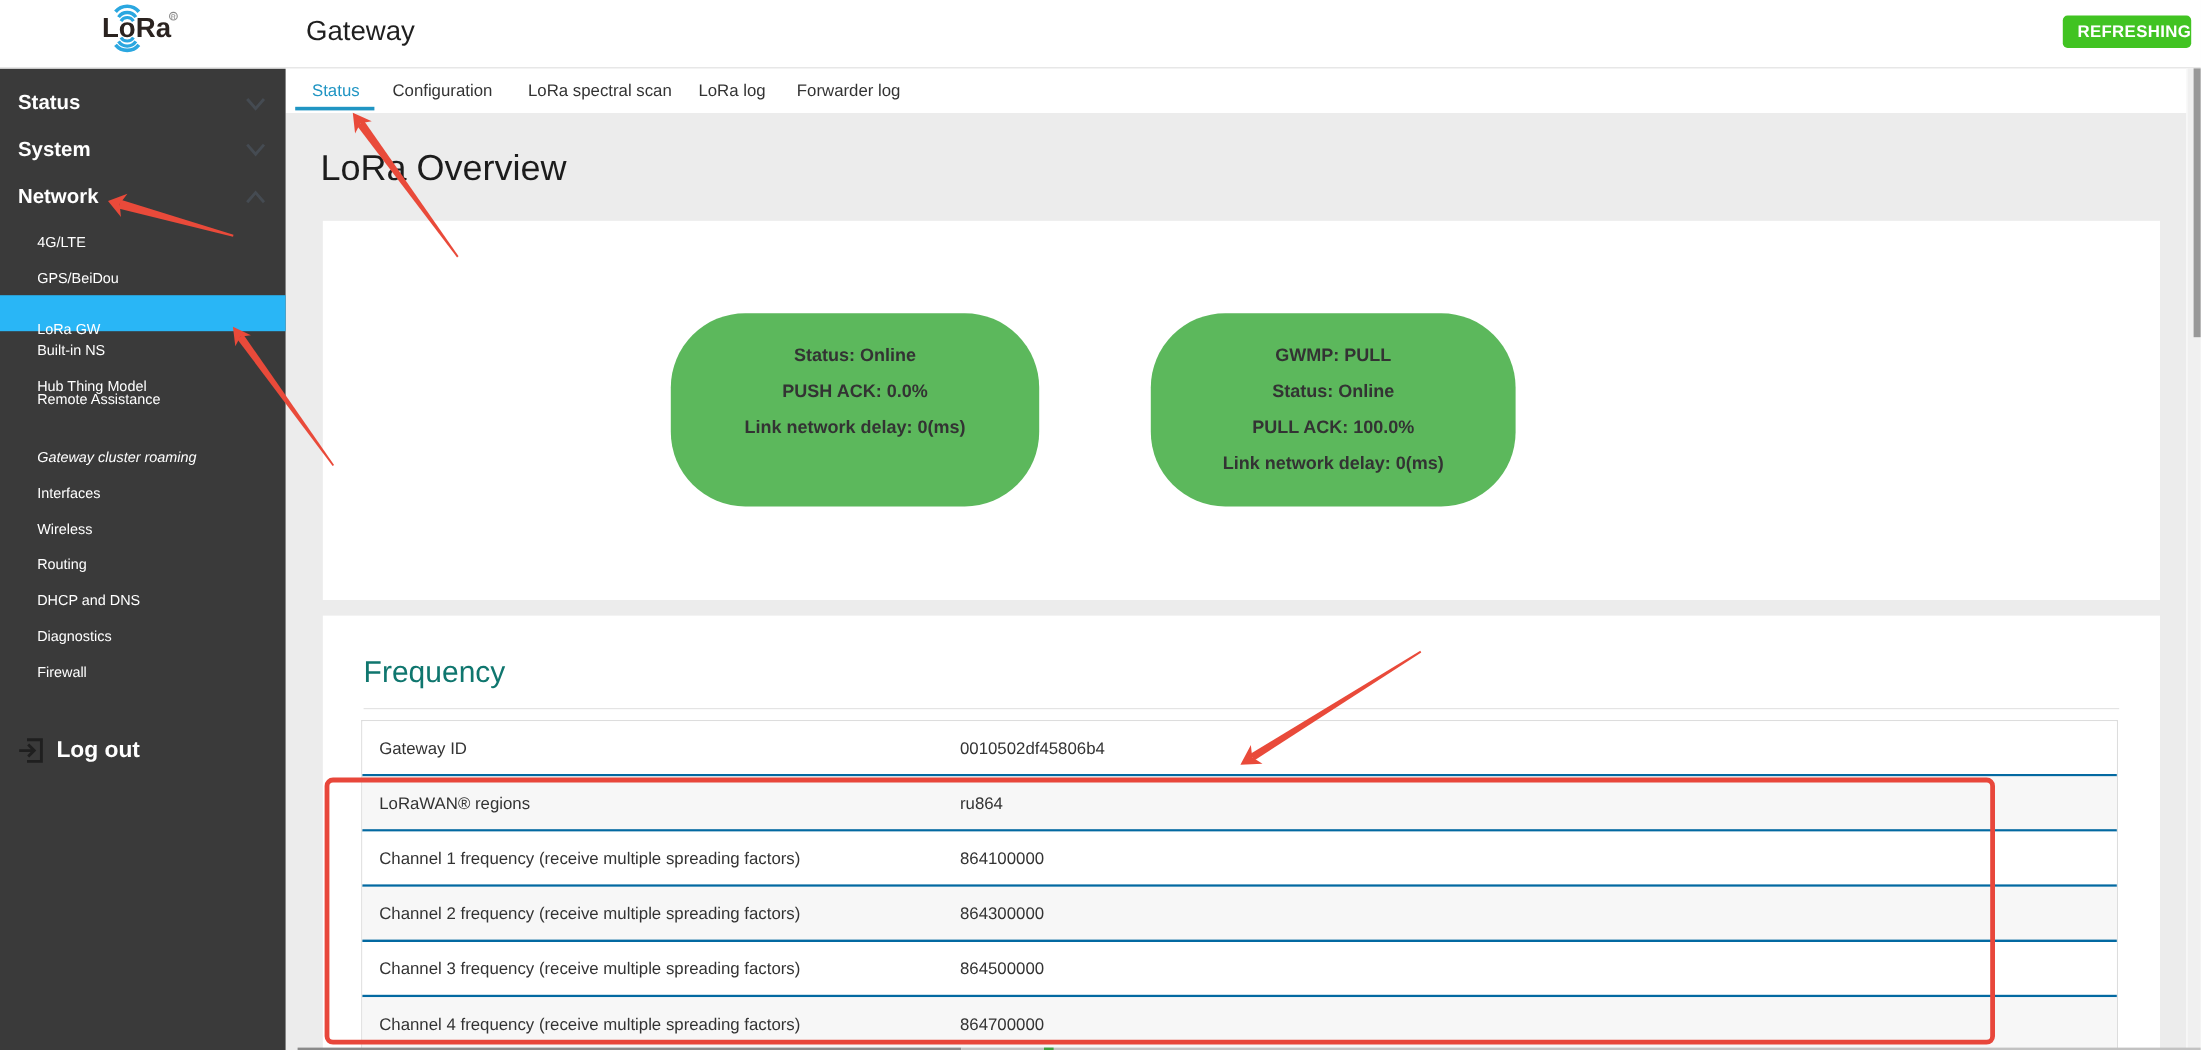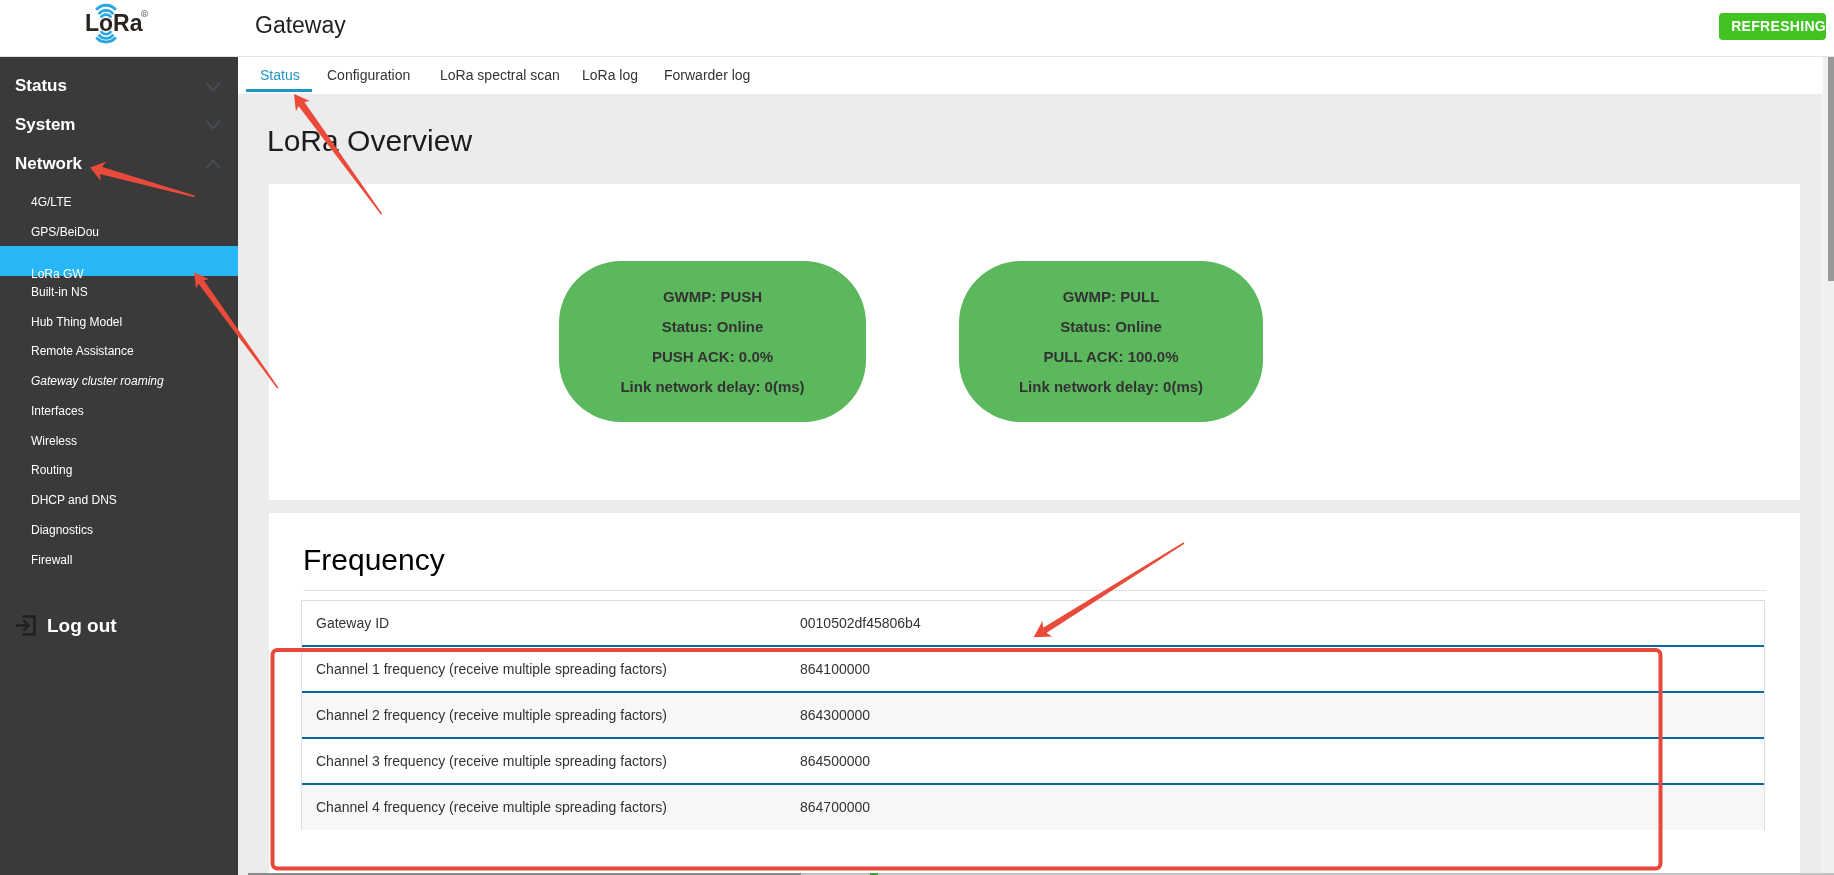--- a/index.html
+++ b/index.html
@@ -30,21 +30,21 @@
 #content { position:absolute; top:94px; left:238px; width:1584px; height:781px; background:#ececec; }
 #pgtitle { position:absolute; left:267px; top:124px; font-size:30px; line-height:34px; color:#1c1c1c; }
 #card1 { position:absolute; left:269px; top:184px; width:1531px; height:316px; background:#fff; }
 #card2 { position:absolute; left:269px; top:513px; width:1531px; height:362px; background:#fff; }
 
 .gbox { position:absolute; top:261px; height:161px; background:#5cb85c; border-radius:62px; color:#333; font-weight:bold; font-size:15px; text-align:center; padding-top:21px; }
 .gbox div { height:30px; line-height:30px; }
 #gbox1 { left:559px; width:307px; }
 #gbox2 { left:959px; width:304px; }
 
-#freq { position:absolute; left:303px; top:546px; font-size:30px; line-height:28px; color:#000000; }
+#freq { position:absolute; left:303px; top:546px; font-size:25px; line-height:28px; color:#0f766e; }
 #fdiv { position:absolute; left:303px; top:590px; width:1463px; height:1px; background:#e4e4e4; }
 
 #ftable { position:absolute; left:301px; top:600px; width:1464px; border:1px solid #ddd; border-bottom:none; font-size:14px; color:#333; }
 .frow { position:relative; height:46px; border-bottom:2px solid #0369a1; background:#fff; }
 .frow:last-child { border-bottom:none; height:45px; }
 .frow.alt { background:#f7f7f7; }
 .frow .lbl { position:absolute; left:14px; top:0; line-height:45px; }
 .frow .val { position:absolute; left:498px; top:0; line-height:45px; }
 
 
@@ -57,38 +57,41 @@
 </style>
 </head>
 <body>
 
 <div id="content"></div>
 <div id="card1"></div>
 <div id="card2"></div>
 <div id="pgtitle">LoRa Overview</div>
 
 <div class="gbox" id="gbox1">
-  <div>GWMP: PUSH</div>
   <div>Status: Online</div>
   <div>PUSH ACK: 0.0%</div>
   <div>Link network delay: 0(ms)</div>
 </div>
 <div class="gbox" id="gbox2">
   <div>GWMP: PULL</div>
   <div>Status: Online</div>
   <div>PULL ACK: 100.0%</div>
   <div>Link network delay: 0(ms)</div>
 </div>
 
 <div id="freq">Frequency</div>
 <div id="fdiv"></div>
 <div id="ftable">
   <div class="frow">
       <span class="lbl">Gateway ID</span>
       <span class="val">0010502df45806b4</span>
+    </div>
+  <div class="frow alt">
+      <span class="lbl">LoRaWAN® regions</span>
+      <span class="val">ru864</span>
     </div>
   <div class="frow">
       <span class="lbl">Channel 1 frequency (receive multiple spreading factors)</span>
       <span class="val">864100000</span>
     </div>
   <div class="frow alt">
       <span class="lbl">Channel 2 frequency (receive multiple spreading factors)</span>
       <span class="val">864300000</span>
     </div>
   <div class="frow">
@@ -122,21 +125,21 @@
       <path d="M1 1.5 L8 9.5 L15 1.5" stroke="#454b52" stroke-width="2.4" fill="none"></path>
     </svg>
   <svg class="chev" style="top:101px;" width="16" height="12" viewBox="0 0 16 12">
       <path d="M1 10.5 L8 2.5 L15 10.5" stroke="#454b52" stroke-width="2.4" fill="none"></path>
     </svg>
   <div class="nav2" style="top:134px;">4G/LTE</div>
   <div class="nav2" style="top:164px;">GPS/BeiDou</div>
   <div class="nav2" style="top:194px;margin-top:12px;">LoRa GW</div>
   <div class="nav2" style="top:224px;">Built-in NS</div>
   <div class="nav2" style="top:254px;">Hub Thing Model</div>
-  <div class="nav2" style="top:283px;">Remote Assistance</div>
+  <div class="nav2" style="top:265px;">Remote Assistance</div>
   <div class="nav2" style="top:313px;font-style:italic;">Gateway cluster roaming</div>
   <div class="nav2" style="top:343px;">Interfaces</div>
   <div class="nav2" style="top:373px;">Wireless</div>
   <div class="nav2" style="top:402px;">Routing</div>
   <div class="nav2" style="top:432px;">DHCP and DNS</div>
   <div class="nav2" style="top:462px;">Diagnostics</div>
   <div class="nav2" style="top:492px;">Firewall</div>
   <svg class="abs" style="left:15px; top:558px;" width="21" height="21" viewBox="0 0 21 21">
       <path d="M7.5 1.5 H19.5 V19.5 H7.5" stroke="#1f1f1f" stroke-width="2.4" fill="none"></path>
       <path d="M1 10.5 H13 M8.5 5.5 L13.5 10.5 L8.5 15.5" stroke="#1f1f1f" stroke-width="2.4" fill="none"></path>

